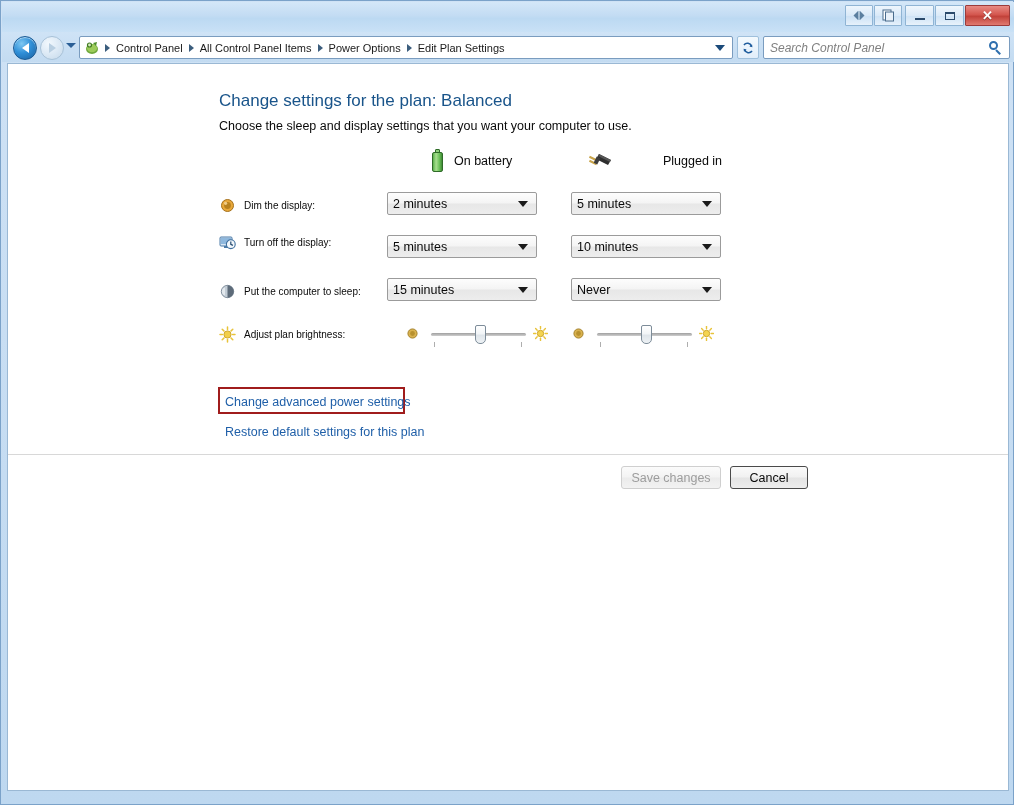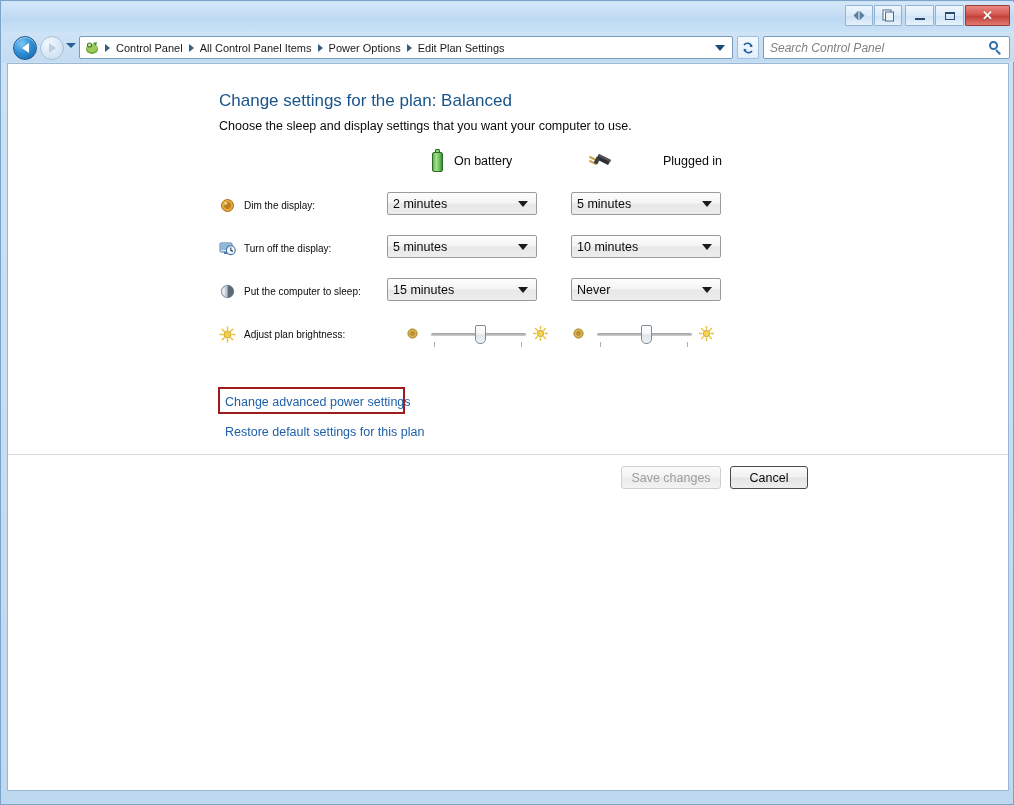--- a/index.html
+++ b/index.html
@@ -559,21 +559,21 @@
     </div>
     <div class="combo combo-bat" style="top:128px;">
       <span class="combo-text">2 minutes</span>
       <div class="combo-arrow"></div>
     </div>
     <div class="combo combo-plg" style="top:128px;">
       <span class="combo-text">5 minutes</span>
       <div class="combo-arrow"></div>
     </div>
 
-    <div class="setting-row" style="top:171px;">
+    <div class="setting-row" style="top:165px;">
       <div class="row-icon">
         <svg width="17" height="17" viewBox="0 0 17 17">
           <rect x="1" y="3" width="12" height="9" rx="1" fill="#d8e7f5" stroke="#4a7aa8" stroke-width="1"></rect>
           <rect x="2" y="4" width="10" height="6" fill="#8fb8dd"></rect>
           <rect x="5" y="12" width="5" height="2" fill="#4a7aa8"></rect>
           <circle cx="11.8" cy="10.2" r="4.4" fill="#f2f7fb" stroke="#3f6f9e" stroke-width="1.1"></circle>
           <path d="M11.8 7.5 L11.8 10.3 L13.9 11.4" fill="none" stroke="#234a70" stroke-width="1.2"></path>
         </svg>
       </div>
       <span class="row-label">Turn off the display:</span>

